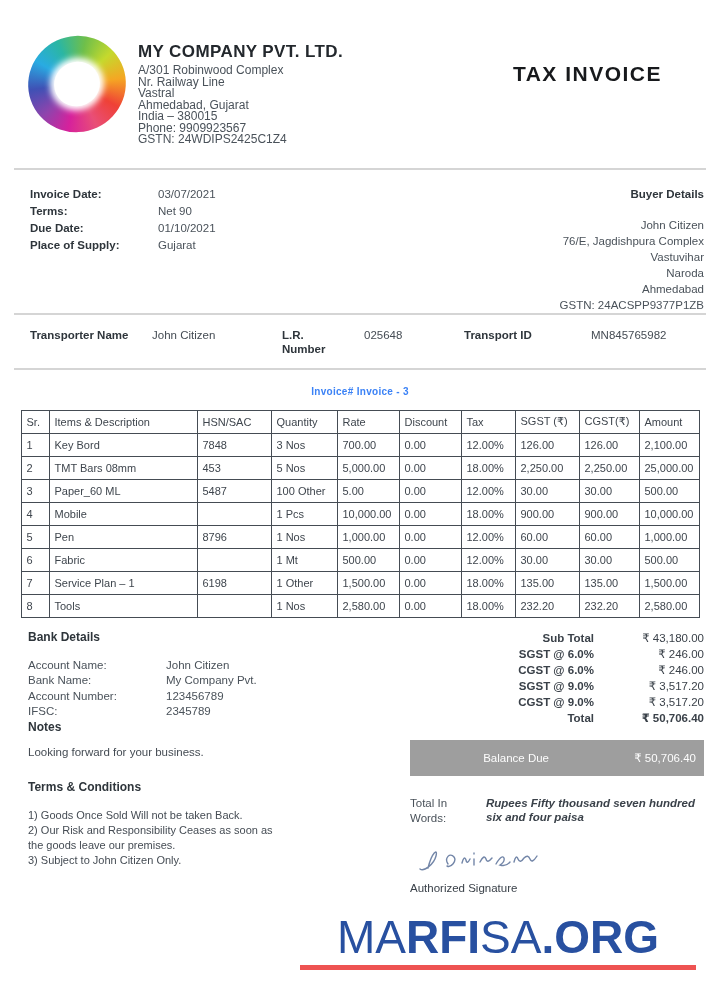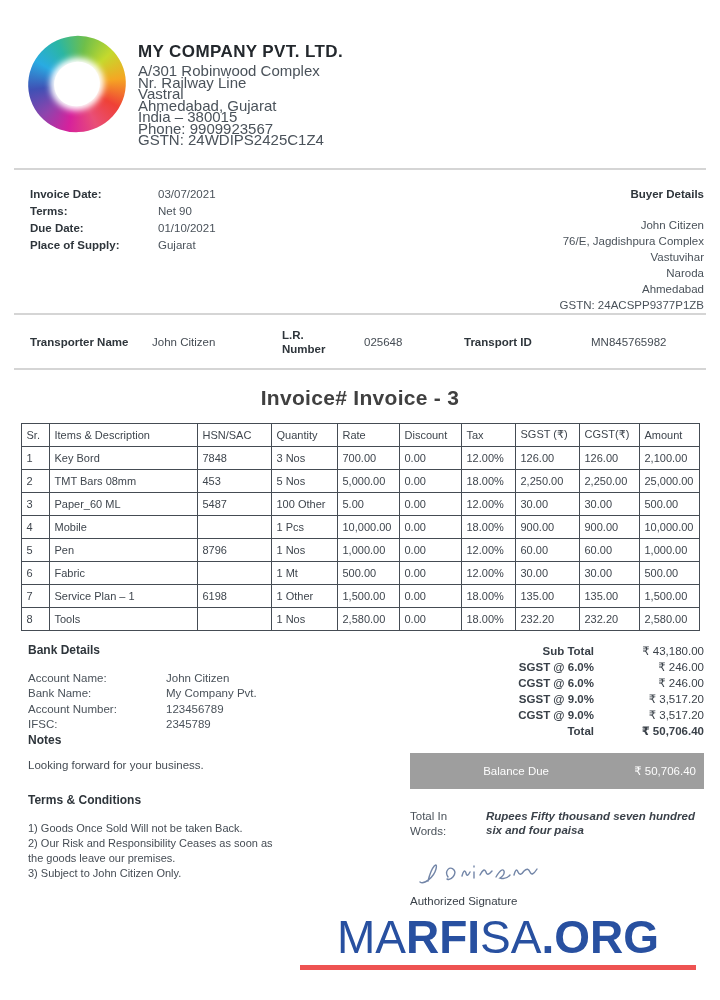--- a/index.html
+++ b/index.html
@@ -12,41 +12,41 @@
   
   .hdr { display:flex; padding:36px 18px 0 28px; }
   .logo { width:98px; height:96px; border-radius:50%; position:relative; flex:none;
     background:conic-gradient(#2bb6a3,#6fbf4a,#c5d92d,#f5a623,#ef4136,#e94e77,#d6219c,#8e44ad,#3f51b5,#29abe2,#2bb6a3);
     transform:rotate(-25deg);
   }
   .logo::after { content:''; position:absolute; inset:27%; background:#fff; border-radius:50%;
     box-shadow:0 0 6px 4px #fff; }
   .co { margin-left:12px; padding-top:6px; }
   .co-name { font-size:17px; font-weight:bold; color:#23282d; letter-spacing:.4px; }
-  .co-addr { font-size:15px; line-height:11.5px; color:#4a525a; margin-top:3px; }
+  .co-addr { font-size:12px; line-height:11.5px; color:#4a525a; margin-top:3px; }
   .doc-title { margin-left:auto; padding:26px 40px 0 0; font-size:21px; font-weight:bold;
     color:#17191c; letter-spacing:1.5px; white-space:nowrap; }
   
   .rule { height:2px; background:#d5d5d5; margin:0 14px; }
   .rule.r1 { margin-top:22px; }
   
   .meta { display:flex; justify-content:space-between; padding:16px 16px 0 30px; min-height:128px;}
   .mrow { display:flex; font-size:11.5px; line-height:17px; }
   .mlabel { width:128px; font-weight:bold; color:#2e353b; }
   .mval { color:#4a525a; }
   .buyer { text-align:right; font-size:11.5px; line-height:16px; color:#4a525a; }
   .buyer-h { font-weight:bold; color:#2e353b; margin-bottom:15px; }
   
-  .transport { display:flex; padding:13px 16px 12px 30px; font-size:11.5px; line-height:14px;align-items:center; }
+  .transport { display:flex; padding:13px 16px 12px 30px; font-size:11.5px; line-height:14px; }
   .t-label { font-weight:bold; color:#2e353b; }
   .tn-l { width:122px; } .tn-v { width:105px; }
   .lr-l { width:62px; margin-left:25px; } .lr-v { width:85px; margin-left:20px; }
   .tid-l { width:92px; margin-left:15px; } .tid-v { margin-left:35px; }
   
-  .inv-title { text-align:center; font-size:21px; font-weight:bold; color:#404040;
+  .inv-title { text-align:center; font-size:10px; font-weight:bold; color:#3b82f6;
     margin:16px 12px 13px; letter-spacing:.3px; }
   
   table { border-collapse:collapse; margin:0 auto; width:678px; font-size:11px; table-layout:fixed; }
   th, td { border:1px solid #454c54; padding:4px 5px; text-align:left; color:#3e454d;
     overflow:hidden; white-space:nowrap; height:23px; vertical-align:middle; }
   th { font-weight:normal; }
   
   .bottom { display:flex; padding:12px 16px 0 28px; }
   .left-col { width:352px; font-size:11.5px; }
   .sec-h { font-weight:bold; font-size:12px; color:#2e353b; }
@@ -95,20 +95,21 @@
 
       <div>A/301 Robinwood Complex</div>
           <div>Nr. Railway Line</div>
           <div>Vastral</div>
           <div>Ahmedabad, Gujarat</div>
           <div>India – 380015</div>
           <div>Phone: 9909923567</div>
           <div>GSTN: 24WDIPS2425C1Z4</div>
         </div>
     </div>
+    <div class="doc-title">TAX INVOICE</div>
   </div>
 
   <div class="rule r1"></div>
 
   <div class="meta">
     <div class="meta-left">
 
         <div class="mrow">
           <span class="mlabel">Invoice Date:</span>
           <span class="mval">03/07/2021</span>

